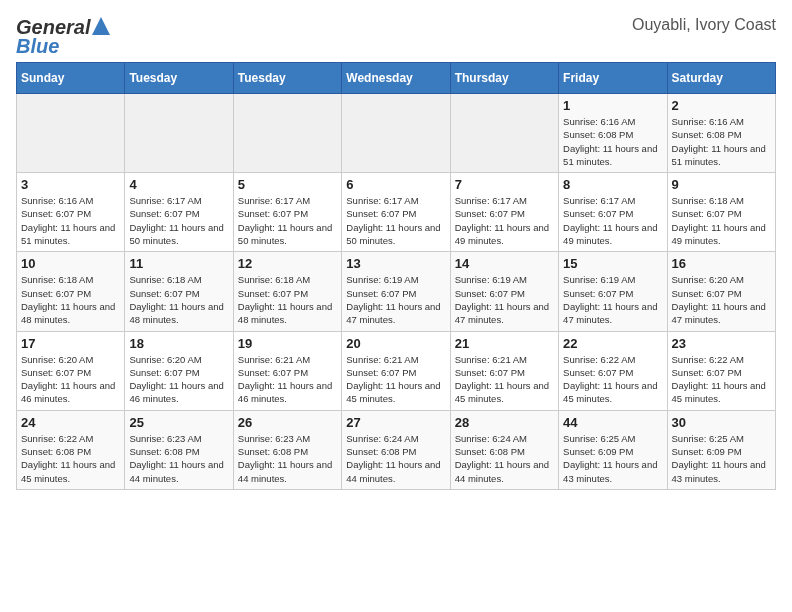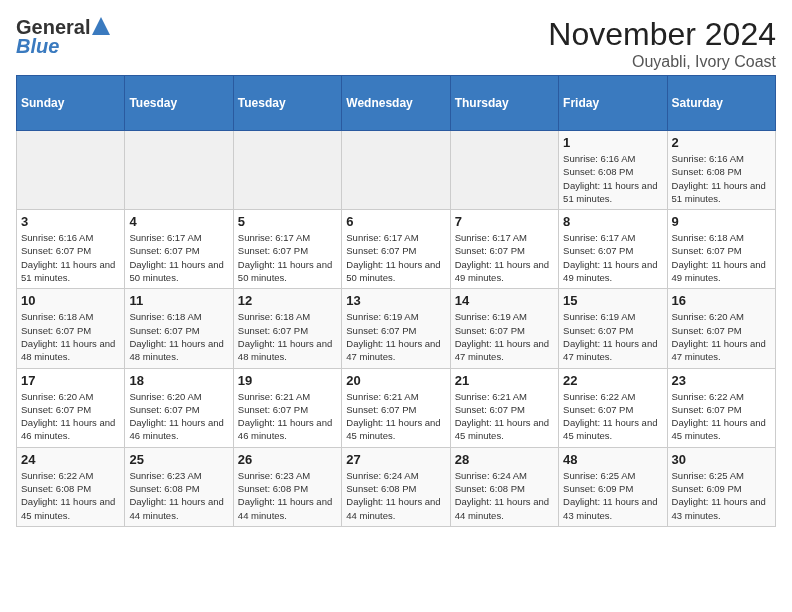--- a/index.html
+++ b/index.html
@@ -34,21 +34,21 @@
       color: #555;
     }
     .calendar {
       width: 100%;
       border-collapse: collapse;
       font-size: 10.5px;
     }
     .calendar thead th {
       background-color: #3a7abf;
       color: #fff;
-      padding: 20px 4px;
+      padding: 8px 4px;
       text-align: left;
       font-size: 12px;
       font-weight: bold;
       border: 1px solid #2a5a9f;
     }
     .calendar tbody td {
       border: 1px solid #ccc;
       vertical-align: top;
       padding: 4px;
       width: 108px;
@@ -76,29 +76,28 @@
     .empty-cell {
       background: #f0f0f0 !important;
     }
   </style>
 </head>
 <body>
 
 <div class="header">
   <div class="logo">
     <div style="display:flex; align-items:center;">
-      <span style="font-size:20px; font-weight:bold; color:#333;">General</span>
+      <span style="font-size:20px; font-weight:bold; color:#333;font-style:italic;">General</span>
       <svg width="18" height="18" viewBox="0 0 18 18" style="margin-left:2px; margin-top:-4px;">
         <polygon points="0,18 9,0 18,18" fill="#3a7abf"></polygon>
       </svg>
     </div>
     <span style="font-size:20px; font-weight:bold; color:#3a7abf; margin-top:-4px;font-style:italic;">Blue</span>
   </div>
   <div class="title-block">
-    <div class="month-title">November 2024</div>
     <div class="location">Ouyabli, Ivory Coast</div>
   </div>
 </div>
 
 <table class="calendar">
   <thead>
     <tr id="header-row">
         <th>Sunday</th>
         <th>Tuesday</th>
         <th>Tuesday</th>
@@ -285,21 +284,21 @@
 Sunset: 6:08 PM
 Daylight: 11 hours and 44 minutes.</div>
         </td>
         <td>
           <span class="day-number">28</span>
           <div class="day-info" style="white-space: pre-line;">Sunrise: 6:24 AM
 Sunset: 6:08 PM
 Daylight: 11 hours and 44 minutes.</div>
         </td>
         <td>
-          <span class="day-number">48</span>
+          <span class="day-number">44</span>
           <div class="day-info" style="white-space: pre-line;">Sunrise: 6:25 AM
 Sunset: 6:09 PM
 Daylight: 11 hours and 43 minutes.</div>
         </td>
         <td>
           <span class="day-number">30</span>
           <div class="day-info" style="white-space: pre-line;">Sunrise: 6:25 AM
 Sunset: 6:09 PM
 Daylight: 11 hours and 43 minutes.</div>
         </td>

